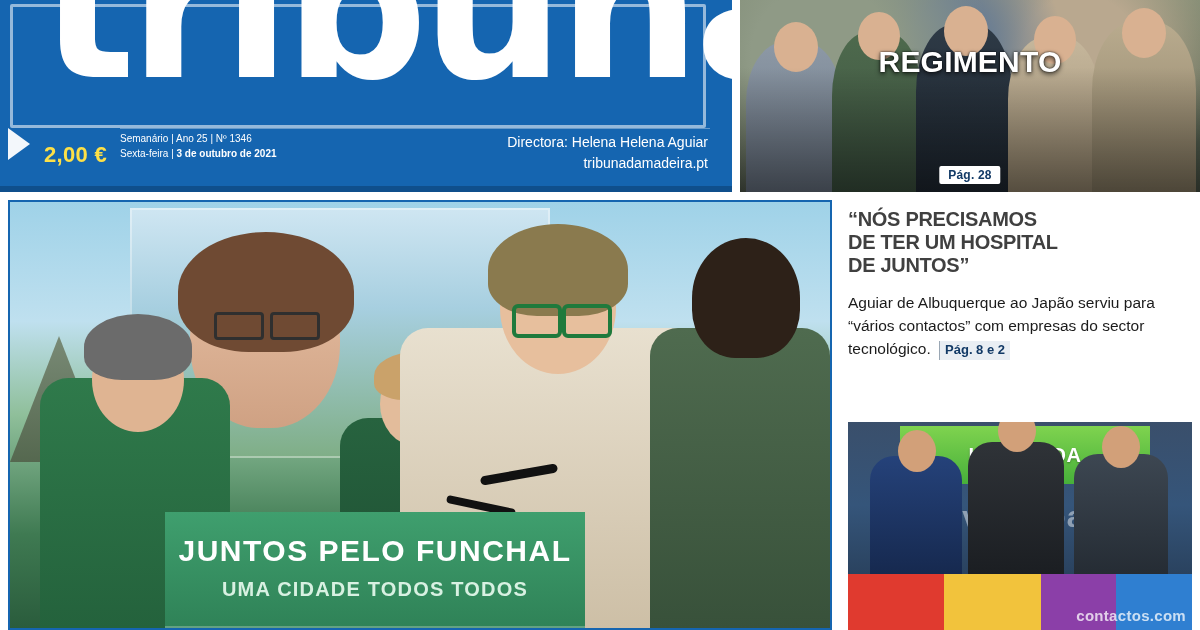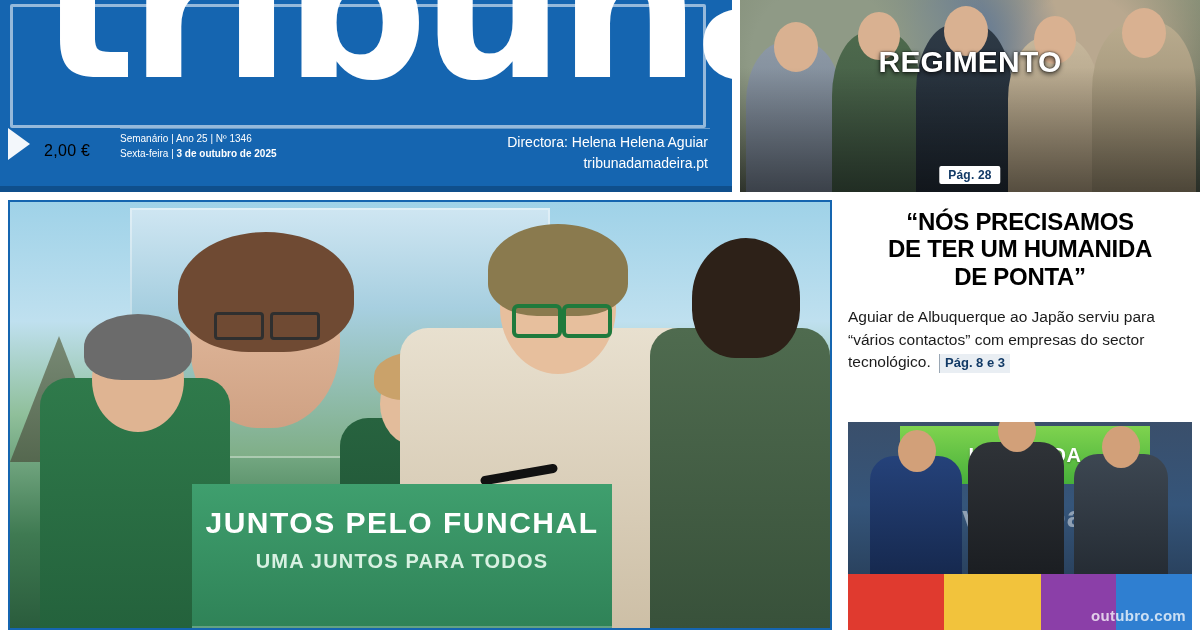--- a/index.html
+++ b/index.html
@@ -32,21 +32,21 @@
     border:3px solid rgba(255,255,255,.55);
     border-radius:2px;
   }
   .arrow{
     position:absolute;left:8px;top:128px;width:0;height:0;
     border-top:16px solid transparent;border-bottom:16px solid transparent;
     border-left:22px solid #ffffff;opacity:.95;
   }
   .price{
     position:absolute;left:44px;top:142px;
-    color:#000000;font-size:16px;font-weight:400;letter-spacing:.3px;
+    color:#fde047;font-size:22px;font-weight:700;letter-spacing:.3px;
   }
   .issue{
     position:absolute;left:120px;top:132px;color:#fff;font-size:10px;line-height:1.45;
   }
   .issue .l2 b{font-weight:700;}
   .director{
     position:absolute;right:24px;top:132px;color:#fff;font-size:14px;line-height:1.5;text-align:right;
   }
   .mast-rule{
     position:absolute;left:120px;top:128px;width:590px;height:1px;background:rgba(255,255,255,.35);
@@ -137,39 +137,38 @@
   .pC .g2{position:absolute;left:162px;top:106px;width:42px;height:26px;border:4px solid #1f7a3c;border-radius:6px;}
   .mic{position:absolute;left:470px;top:268px;width:78px;height:9px;background:#111;border-radius:5px;transform:rotate(-10deg);}
   .mic2{position:absolute;left:436px;top:300px;width:70px;height:8px;background:#111;border-radius:5px;transform:rotate(12deg);}
 
   .pD{left:640px;width:180px;height:420px;}
   .pD .p-body{width:180px;height:300px;background:linear-gradient(180deg,#4f6b4f,#38513a);}
   .pD .p-head{left:54px;top:48px;width:84px;height:96px;background:#dbab86;}
   .pD .p-hair{left:42px;top:30px;width:108px;height:120px;border-radius:50% 50% 40% 40%;background:#2d2118;}
 
   .podium{
-    position:absolute;left:182px;bottom:0;width:420px;height:144px;
+    position:absolute;left:155px;bottom:0;width:420px;height:116px;
     background:linear-gradient(180deg,#3f9f6e,#2f8257);
     box-shadow:0 -2px 0 rgba(255,255,255,.25) inset;
   }
   .podium .l1{
     position:absolute;left:0;right:0;top:22px;text-align:center;color:#fff;
     font-weight:700;font-size:30px;letter-spacing:1.5px;
   }
   .podium .l2{
     position:absolute;left:0;right:0;top:66px;text-align:center;color:#d8f1e2;
     font-weight:700;font-size:20px;letter-spacing:1.2px;
   }
 
   
   .rightcol{position:absolute;left:848px;top:200px;width:344px;height:430px;}
   .rc-head{
-    color:#000000;font-weight:700;font-size:24px;line-height:1.14;letter-spacing:-.3px;
+    color:#404040;font-weight:700;font-size:20px;line-height:1.14;letter-spacing:-.3px;
     margin:8px 0 0 0;
-    text-align:center;
   }
   .rc-lede{
     margin-top:16px;color:#1b1b1b;font-size:15.5px;line-height:1.46;
   }
   .rc-pag{
     display:inline-block;background:#e9eef3;color:#123a66;font-size:13px;font-weight:700;
     padding:0 5px;margin-left:4px;border-left:1px solid #9aa7b4;
   }
   .rc-photo{
     position:absolute;left:0;top:222px;width:344px;height:208px;overflow:hidden;background:#2a3a52;
@@ -214,21 +213,21 @@
         <div class="logo">tribuna</div>
       </div>
       <div class="arrow"></div>
       <div class="mast-rule"></div>
       <div class="price">2,00 €</div>
       <div class="issue">
         <div class="l1">Semanário | Ano 25 | Nº 1346</div>
         <div class="l2">
           <span>Sexta-feira</span>
           <span> | </span>
-          <b>3 de outubro de 2025</b>
+          <b>3 de outubro de 2021</b>
         </div>
       </div>
       <div class="director">
         <div>Directora: Helena Helena Aguiar</div>
         <div>tribunadamadeira.pt</div>
       </div>
       <div class="mast-bottom"></div>
     </div>
   </div>
 
@@ -284,47 +283,47 @@
     <div class="mic2"></div>
 
     <div class="person pD">
       <div class="p-body"></div>
       <div class="p-head"></div>
       <div class="p-hair"></div>
     </div>
 
     <div class="podium">
       <div class="l1">JUNTOS PELO FUNCHAL</div>
-      <div class="l2">UMA JUNTOS PARA TODOS</div>
+      <div class="l2">UMA CIDADE TODOS TODOS</div>
     </div>
   </div>
 
   <div class="rightcol">
     <div class="rc-head">
       <div>“NÓS PRECISAMOS</div>
-      <div>DE TER UM HUMANIDA</div>
-      <div>DE PONTA”</div>
+      <div>DE TER UM HOSPITAL</div>
+      <div>DE JUNTOS”</div>
     </div>
     <div class="rc-lede">
       <span>Aguiar de Albuquerque ao Japão</span>
       <span>serviu para “vários contactos” com empresas</span>
       <span>do sector tecnológico.</span>
-      <span class="rc-pag">Pág. 8 e 3</span>
+      <span class="rc-pag">Pág. 8 e 2</span>
     </div>
 
     <div class="rc-photo">
       <div class="rp-bg"></div>
       <div class="rp-banner">
         <span>HUMANIDA</span>
       </div>
       <div class="rp-wm2">verpapas</div>
       <div class="rp-p rp1"></div>
       <div class="rp-h" style="left:50px;bottom:158px;width:38px;height:42px;"></div>
       <div class="rp-p rp2"></div>
       <div class="rp-h" style="left:150px;bottom:178px;width:38px;height:42px;"></div>
       <div class="rp-p rp3"></div>
       <div class="rp-h" style="left:254px;bottom:162px;width:38px;height:42px;"></div>
       <div class="rp-flagbar"></div>
-      <div class="rp-wm">outubro.com</div>
+      <div class="rp-wm">contactos.com</div>
     </div>
   </div>
 
 </div>
 
 </body></html>

